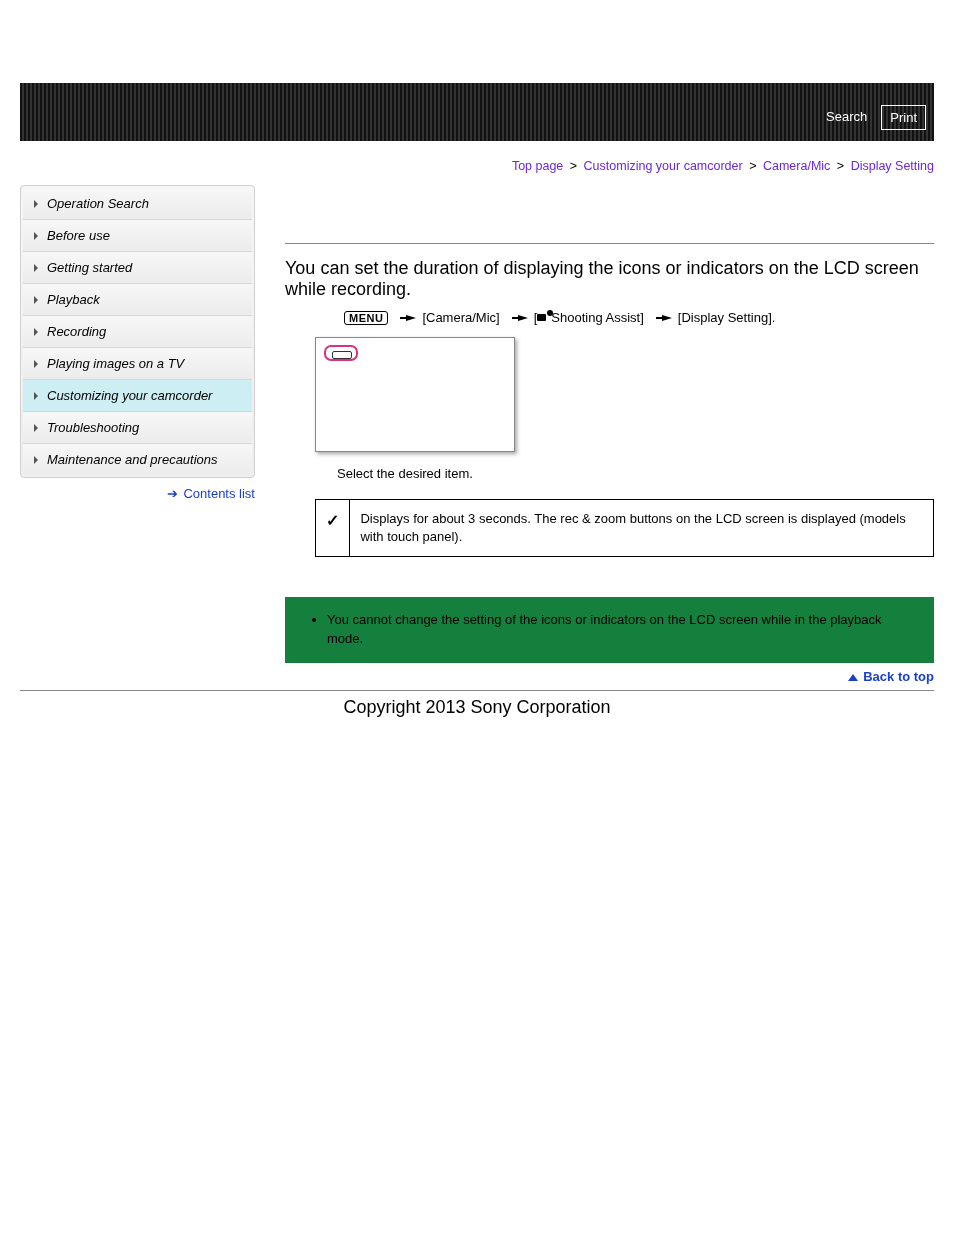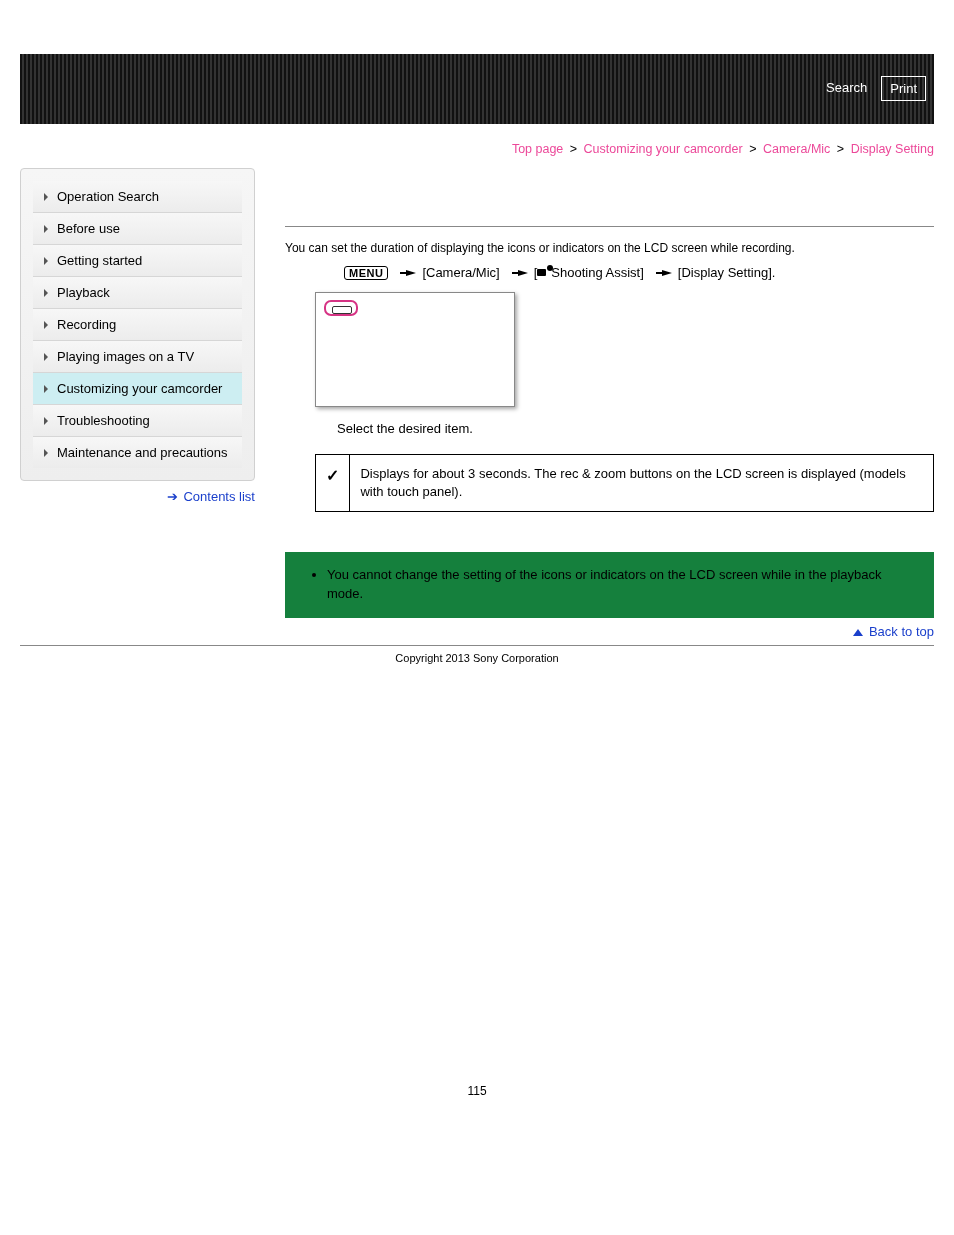--- a/index.html
+++ b/index.html
@@ -10,22 +10,22 @@
     color: #000;
     background: #fff;
   }
   .page {
     width: 954px;
     margin: 0 auto;
     padding: 0 20px 40px 20px;
     position: relative;
   }
   .banner {
-    height: 70px;
-    margin-top: 54px;
+    height: 58px;
+    margin-top: 83px;
     background: repeating-linear-gradient(
       90deg,
       #111 0px, #111 2px,
       #333 2px, #333 4px
     );
     position: relative;
   }
   .banner-buttons {
     position: absolute;
     right: 8px;
@@ -41,39 +41,40 @@
   }
   .banner-btn.print {
     border: 1px solid #fff;
   }
   .breadcrumb {
     text-align: right;
     font-size: 12.5px;
     color: #1a3fcb;
     margin: 18px 0 12px 0;
   }
-  .breadcrumb a { color: #ec4899; text-decoration: none; cursor: pointer; }
+  .breadcrumb a { color: #6d28d9; text-decoration: none; cursor: pointer; }
   .breadcrumb .sep { color: #000; margin: 0 3px; }
   .columns {
     display: flex;
     gap: 30px;
     align-items: flex-start;
   }
   .sidebar {
     width: 235px;
     flex-shrink: 0;
   }
   .nav-list {
     list-style: none;
     margin: 0;
-    padding: 12px;
+    padding: 2px;
     border: 1px solid #d0d0d0;
     border-radius: 4px;
     background: linear-gradient(#f6f6f6,#eeeeee);
     overflow: hidden;
+    font-style: italic;
   }
   .nav-list li {
     border-bottom: 1px solid #d6d6d6;
     padding: 8px 10px 8px 24px;
     position: relative;
     font-size: 13px;
     cursor: pointer;
     background: linear-gradient(#f7f7f7,#ececec);
   }
   .nav-list li:last-child { border-bottom: none; }
@@ -108,21 +109,21 @@
   .main {
     flex: 1;
     min-width: 0;
   }
   .h-rule {
     border: none;
     border-top: 1px solid #888;
     margin: 58px 0 14px 0;
   }
   .intro {
-    font-size: 12px;
+    font-size: 18px;
     margin: 0 0 10px 0;
   }
   .path-line {
     margin: 6px 0 12px 30px;
     display: flex;
     align-items: center;
     flex-wrap: wrap;
     gap: 6px;
     font-size: 13px;
     padding-left: 29px;
@@ -229,39 +230,40 @@
     margin: 0;
     padding-left: 26px;
   }
   .note-box li {
     line-height: 1.45;
   }
   .back-top {
     text-align: right;
     font-size: 13px;
     margin: 4px 0 4px 0;
+    font-weight: bold;
   }
   .back-top a { color: #1a3fcb; text-decoration: none; cursor:pointer;}
   .tri-up {
     display:inline-block;
     width:0;height:0;
     border-left:5px solid transparent;
     border-right:5px solid transparent;
     border-bottom:7px solid #1a3fcb;
     margin-right:2px;
     vertical-align: middle;
   }
   .foot-rule {
     border: none;
     border-top: 1px solid #888;
     margin: 2px 0 6px 0;
   }
   .copyright {
     text-align: center;
-    font-size: 11px;
+    font-size: 18px;
     margin: 6px 0 20px 0;
   }
   .page-num {
     text-align: center;
     font-size: 12px;
     margin-top: 420px;
   }
 </style>
 </head>
 <body>
@@ -347,15 +349,14 @@
       <div class="back-top">
         <span class="tri-up"></span>
         <a>Back to top</a>
       </div>
     </div>
   </div>
 
   <hr class="foot-rule">
   <div class="copyright">Copyright 2013 Sony Corporation</div>
 
-  <div class="page-num">115</div>
 
 </div>
 
 </body></html>

